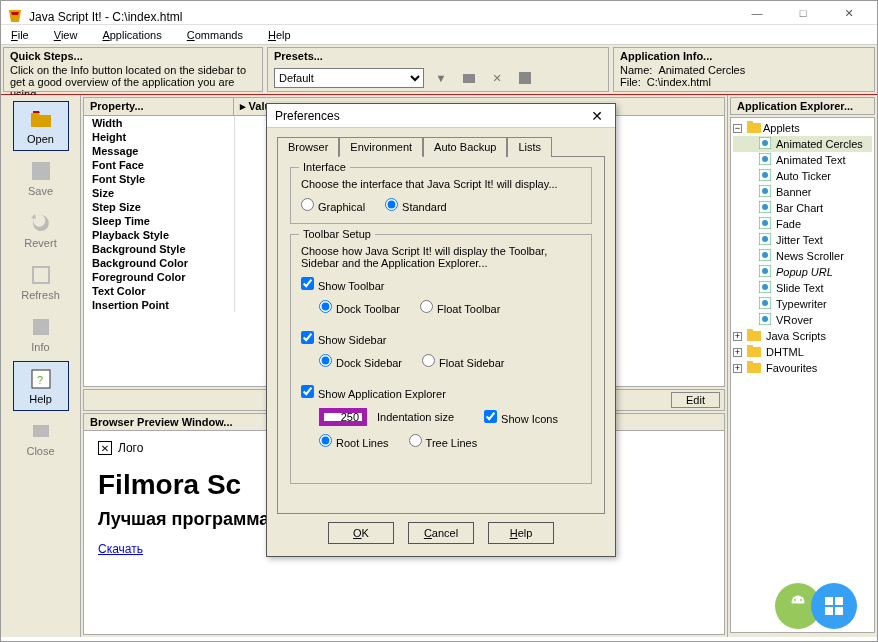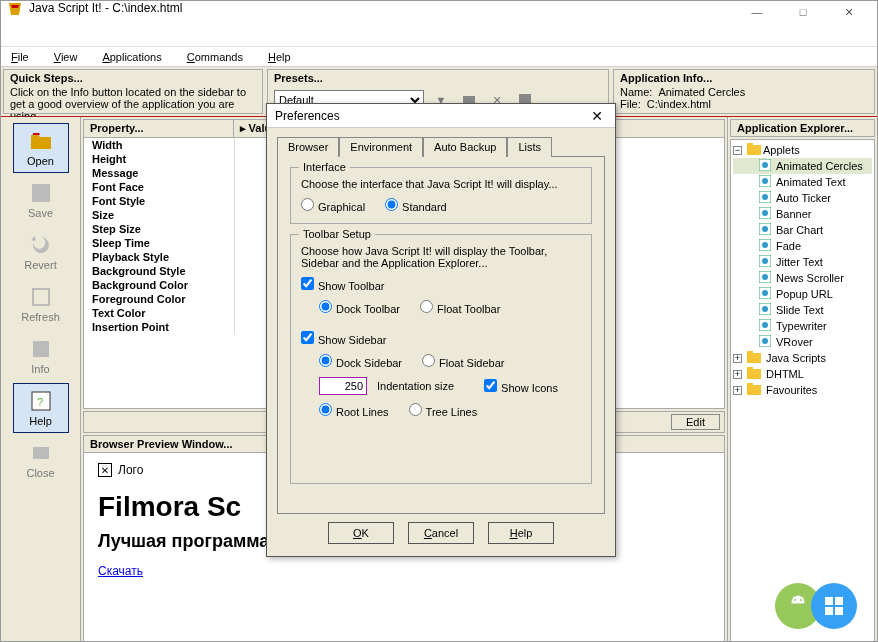--- a/index.html
+++ b/index.html
@@ -1,19 +1,19 @@
 <!DOCTYPE html>
 <html><head>
 <meta charset="utf-8">
 <style>
 * { box-sizing: border-box; margin: 0; padding: 0; font-family: "Tahoma", sans-serif; font-size: 11px; }
 body { background: #fff; width: 878px; height: 642px; position: relative; overflow: hidden; border: 1px solid #999; }
 
 
-.titlebar { height: 46px; display: flex; align-items: flex-start; padding: 0 6px; background: #fff; border-bottom: 1px solid #e0e0e0; }
+.titlebar { height: 24px; display: flex; align-items: flex-end; padding: 0 6px; background: #fff; border-bottom: 1px solid #e0e0e0; }
 .titlebar .icon { width: 16px; height: 16px; margin-right: 6px; }
 .titlebar .title { flex: 1; color: #000; font-size: 12px; }
 .winbtns { display: flex; gap: 2px; }
 .winbtn { width: 44px; height: 22px; display: flex; align-items: center; justify-content: center; color: #555; }
 
 
 .menubar { height: 20px; display: flex; align-items: center; padding: 0 4px; gap: 13px; border-bottom: 1px solid #d0d0d0; }
 .menubar span { padding: 2px 6px; }
 .menubar span u { text-decoration: underline; }
 
@@ -72,21 +72,21 @@
 .dlg-tabs { display: flex; padding: 8px 10px 0 10px; gap: 0; }
 .dlg-tab { padding: 3px 10px; border: 1px solid #888; background: #ece9d8; border-bottom: none; position: relative; top: 1px; }
 .dlg-tab.active { background: #ece9d8; z-index: 2; border-bottom: 1px solid #ece9d8; }
 .dlg-body { flex: 1; margin: 0 10px 8px 10px; border: 1px solid #888; padding: 10px 12px; background: #ece9d8; }
 .groupbox { border: 1px solid #aaa; padding: 10px 10px 10px 10px; margin-bottom: 10px; position: relative; }
 .groupbox .legend { position: absolute; top: -7px; left: 8px; background: #ece9d8; padding: 0 4px; }
 .radio-row { display: flex; gap: 20px; margin-top: 8px; align-items: center; }
 .radio-row.indent { margin-left: 18px; }
 .chk-row { display: flex; align-items: flex-end; gap: 6px; margin-top: 8px; }
 .num-row { display: flex; align-items: center; gap: 10px; margin-top: 8px; margin-left: 18px; }
-.num-input { width: 48px; height: 18px; border: 1px solid #a21caf; background: #fff; text-align: right; padding-right: 3px; }
+.num-input { width: 48px; height: 18px; border: 5px solid #a21caf; background: #fff; text-align: right; padding-right: 3px; }
 .dlg-btns { display: flex; justify-content: center; gap: 14px; padding: 0 10px 12px 10px; }
 .dlg-btn { width: 66px; height: 22px; border: 1px solid #555; background: #ece9d8; }
 input[type=radio], input[type=checkbox] { margin-right: 4px; }
 
 
 .wm { position: absolute; right: 20px; bottom: 12px; display: flex; opacity: 0.9; z-index: 50; }
 .wm .c { width: 46px; height: 46px; border-radius: 50%; display: flex; align-items: center; justify-content: center; }
 .wm .c1 { background: #8bc34a; margin-right: -10px; }
 .wm .c2 { background: #2196f3; }
 </style>
@@ -343,21 +343,21 @@
             </svg></span>
           <span style="margin-left:3px">Jitter Text</span>
         </div>
         <div class="tree-node" style="padding-left: 26px;">
           <span><svg width="12" height="12">
               <rect width="12" height="12" fill="#fff" stroke="#3a6"></rect>
               <circle cx="6" cy="6" r="3" fill="#39c"></circle>
             </svg></span>
           <span style="margin-left:3px">News Scroller</span>
         </div>
-        <div class="tree-node" style="padding-left: 26px;">
+        <div class="tree-node" style="padding-left: 26px; font-style: italic;">
           <span><svg width="12" height="12">
               <rect width="12" height="12" fill="#fff" stroke="#3a6"></rect>
               <circle cx="6" cy="6" r="3" fill="#39c"></circle>
             </svg></span>
           <span style="margin-left:3px">Popup URL</span>
         </div>
         <div class="tree-node" style="padding-left: 26px;">
           <span><svg width="12" height="12">
               <rect width="12" height="12" fill="#fff" stroke="#3a6"></rect>
               <circle cx="6" cy="6" r="3" fill="#39c"></circle>
@@ -436,20 +436,23 @@
         <label><input type="radio" name="tb" checked="" style=""><span>Dock Toolbar</span></label>
         <label><input type="radio" name="tb" style=""><span>Float Toolbar</span></label>
       </div>
       <div class="chk-row" style="margin-top:16px;">
           <label><input type="checkbox" checked="" style=""><span>Show Sidebar</span></label>
         </div>
       <div class="radio-row indent">
         <label><input type="radio" name="sb" checked="" style=""><span>Dock Sidebar</span></label>
         <label><input type="radio" name="sb" style=""><span>Float Sidebar</span></label>
       </div>
+      <div class="chk-row" style="margin-top:16px;">
+          <label><input type="checkbox" checked="" style=""><span>Show Application Explorer</span></label>
+        </div>
       <div class="num-row">
         <input class="num-input" value="250" style="">
         <span>Indentation size</span>
         <label style="margin-left:20px;"><input type="checkbox" checked="" style=""><span>Show Icons</span></label>
       </div>
       <div class="radio-row indent">
         <label><input type="radio" name="ln" checked="" style=""><span>Root Lines</span></label>
         <label><input type="radio" name="ln" style=""><span>Tree Lines</span></label>
       </div>
     </div>

